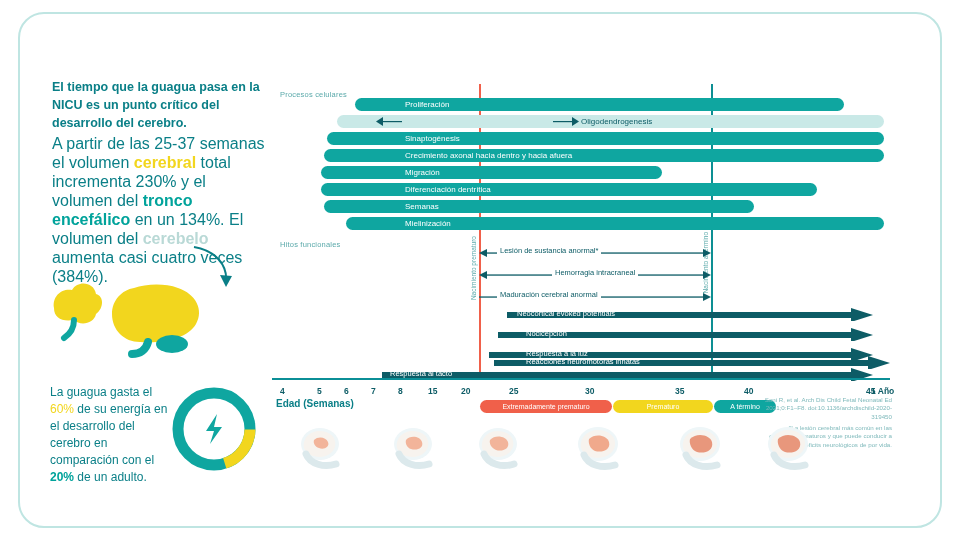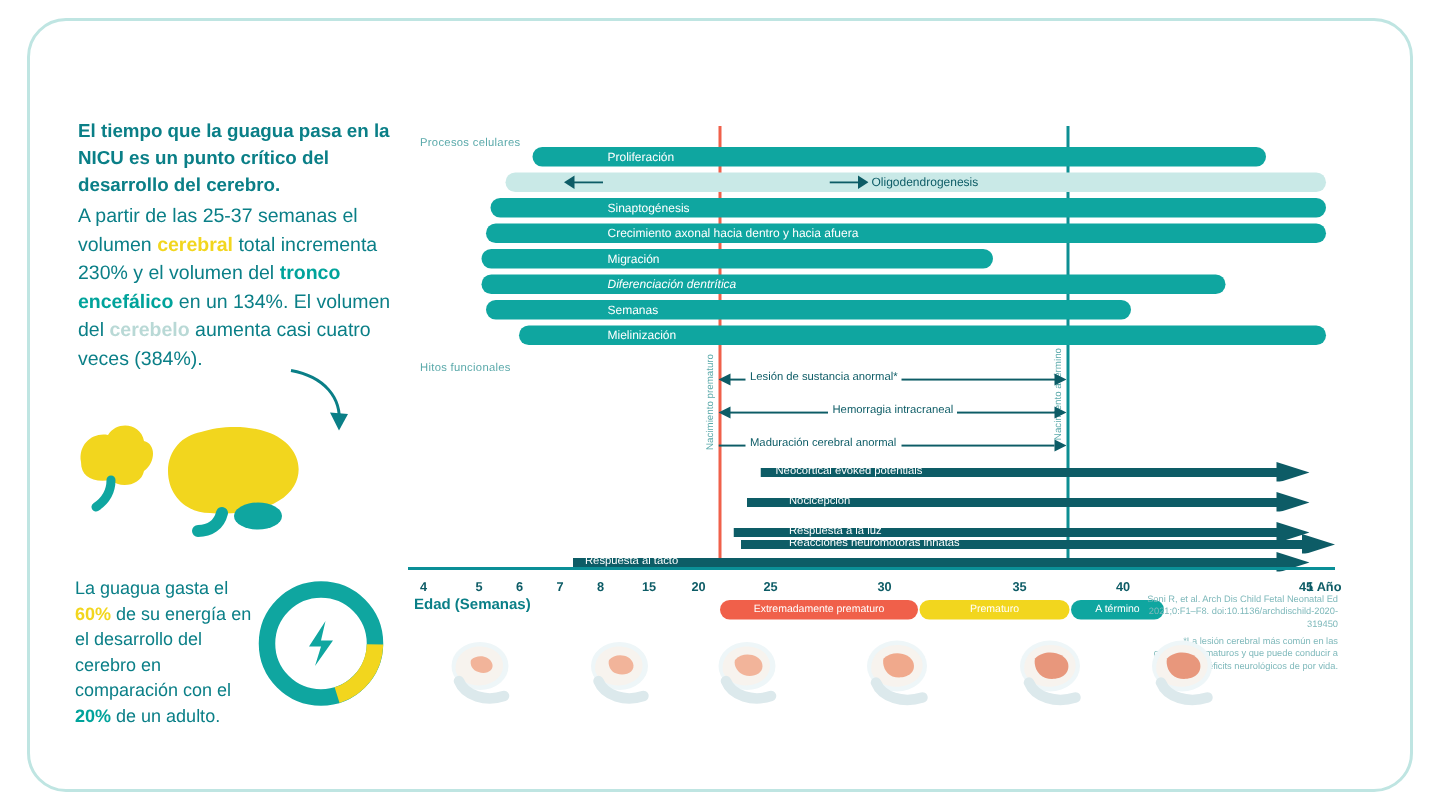--- a/index.html
+++ b/index.html
@@ -45,21 +45,21 @@
     font-size: 12.5px;
     font-weight: bold;
     line-height: 18px;
     color: #0a7f87;
   }
   .body-text {
     position: absolute;
     left: 52px;
     top: 134px;
     width: 216px;
-    font-size: 13px;
+    font-size: 16px;
     line-height: 19px;
     color: #0a7f87;
   }
   .hl-yellow { color: #f2d61e; font-weight: bold; }
   .hl-teal   { color: #00a39b; font-weight: bold; }
   .hl-gray   { color: #b9d9d6; font-weight: bold; }
 
   .arrow-curve {
     position: absolute;
     left: 188px;
@@ -76,21 +76,21 @@
 
   .bottom-text {
     position: absolute;
     left: 50px;
     top: 384px;
     width: 120px;
     font-size: 12px;
     line-height: 17px;
     color: #0a7f87;
   }
-  .hl-y2 { color: #f2d61e; font-weight: bold; }
+  .hl-y2 { color: #f2d61e; font-weight: normal; }
   .hl-t2 { color: #00a39b; font-weight: bold; }
 
   .donut {
     position: absolute;
     left: 168px;
     top: 383px;
     width: 92px;
     height: 92px;
   }
 
@@ -276,21 +276,21 @@
     <div class="bar" style="left:55px; top:52px; width:557px;"></div>
     <div class="bar-label" style="left:133px; top:52px;">Sinaptogénesis</div>
 
     <div class="bar" style="left:52px; top:69px; width:560px;"></div>
     <div class="bar-label" style="left:133px; top:69px;">Crecimiento axonal hacia dentro y hacia afuera</div>
 
     <div class="bar" style="left:49px; top:86px; width:341px;"></div>
     <div class="bar-label" style="left:133px; top:86px;">Migración</div>
 
     <div class="bar" style="left:49px; top:103px; width:496px;"></div>
-    <div class="bar-label" style="left:133px; top:103px;font-style:italic;">Diferenciación dentrítica</div>
+    <div class="bar-label" style="left:133px; top:103px;">Diferenciación dentrítica</div>
 
     <div class="bar" style="left:52px; top:120px; width:430px;"></div>
     <div class="bar-label" style="left:133px; top:120px;">Semanas</div>
 
     <div class="bar" style="left:74px; top:137px; width:538px;"></div>
     <div class="bar-label" style="left:133px; top:137px;">Mielinización</div>
 
     <svg style="position:absolute; left:207px; top:168px;" width="232" height="10">
       <path d="M0 5 L8 1 L8 9 Z" fill="#0d5c66"></path>
         <rect x="6" y="4.4" width="220" height="1.3" fill="#0d5c66"></rect>

